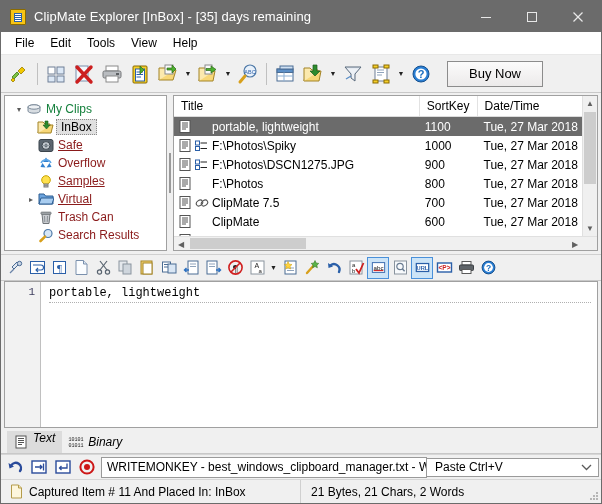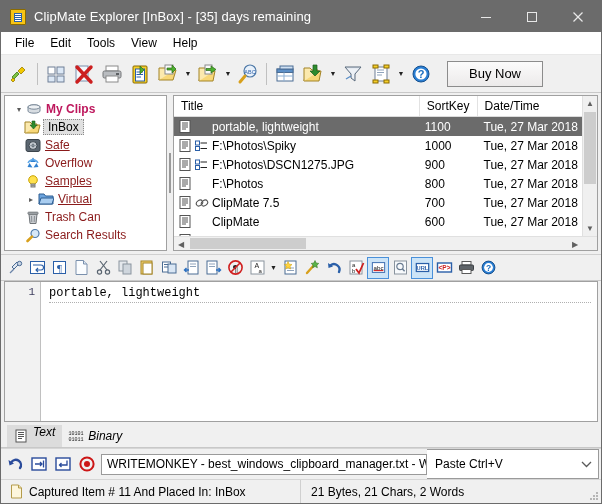--- a/index.html
+++ b/index.html
@@ -175,22 +175,22 @@
   }
   .tlabel { color: #8a1a1a; }
   .tlabel.uline { text-decoration: underline; }
   .trow.sel .tlabel { color: #000; }
   .trow.sel .selbox {
     background: #e0e0e0;
     border: 1px dotted #8a8a8a;
     padding: 0 4px;
     margin-left: -2px;
   }
-  .trow.root .tlabel { color: #be185d; text-decoration: none; font-weight: bold; }
-  .tree-indent { padding-left: 19px; }
+  .trow.root .tlabel { color: #15803d; text-decoration: none; }
+  .tree-indent { padding-left: 32px; }
 
   
   .lv-head {
     height: 21px;
     display: flex;
     background: #ffffff;
     border-bottom: 1px solid #dcdcdc;
     font-size: 12px;
   }
   .lv-th {
@@ -323,21 +323,21 @@
     border: 1px solid #9a9a9a;
     display: flex; align-items: center;
     padding: 0 5px;
     font-size: 12px;
     overflow: hidden;
     white-space: nowrap;
     margin-left: 2px;
   }
   .pastecombo {
     width: 172px;
-    height: 30px;
+    height: 19px;
     background: #ffffff;
     border: 1px solid #9a9a9a;
     border-left: none;
     display: flex; align-items: center; justify-content: space-between;
     padding: 0 6px 0 8px;
     font-size: 12px;
     flex: 0 0 auto;
   }
   .statusbar {
     flex: 0 0 24px;

